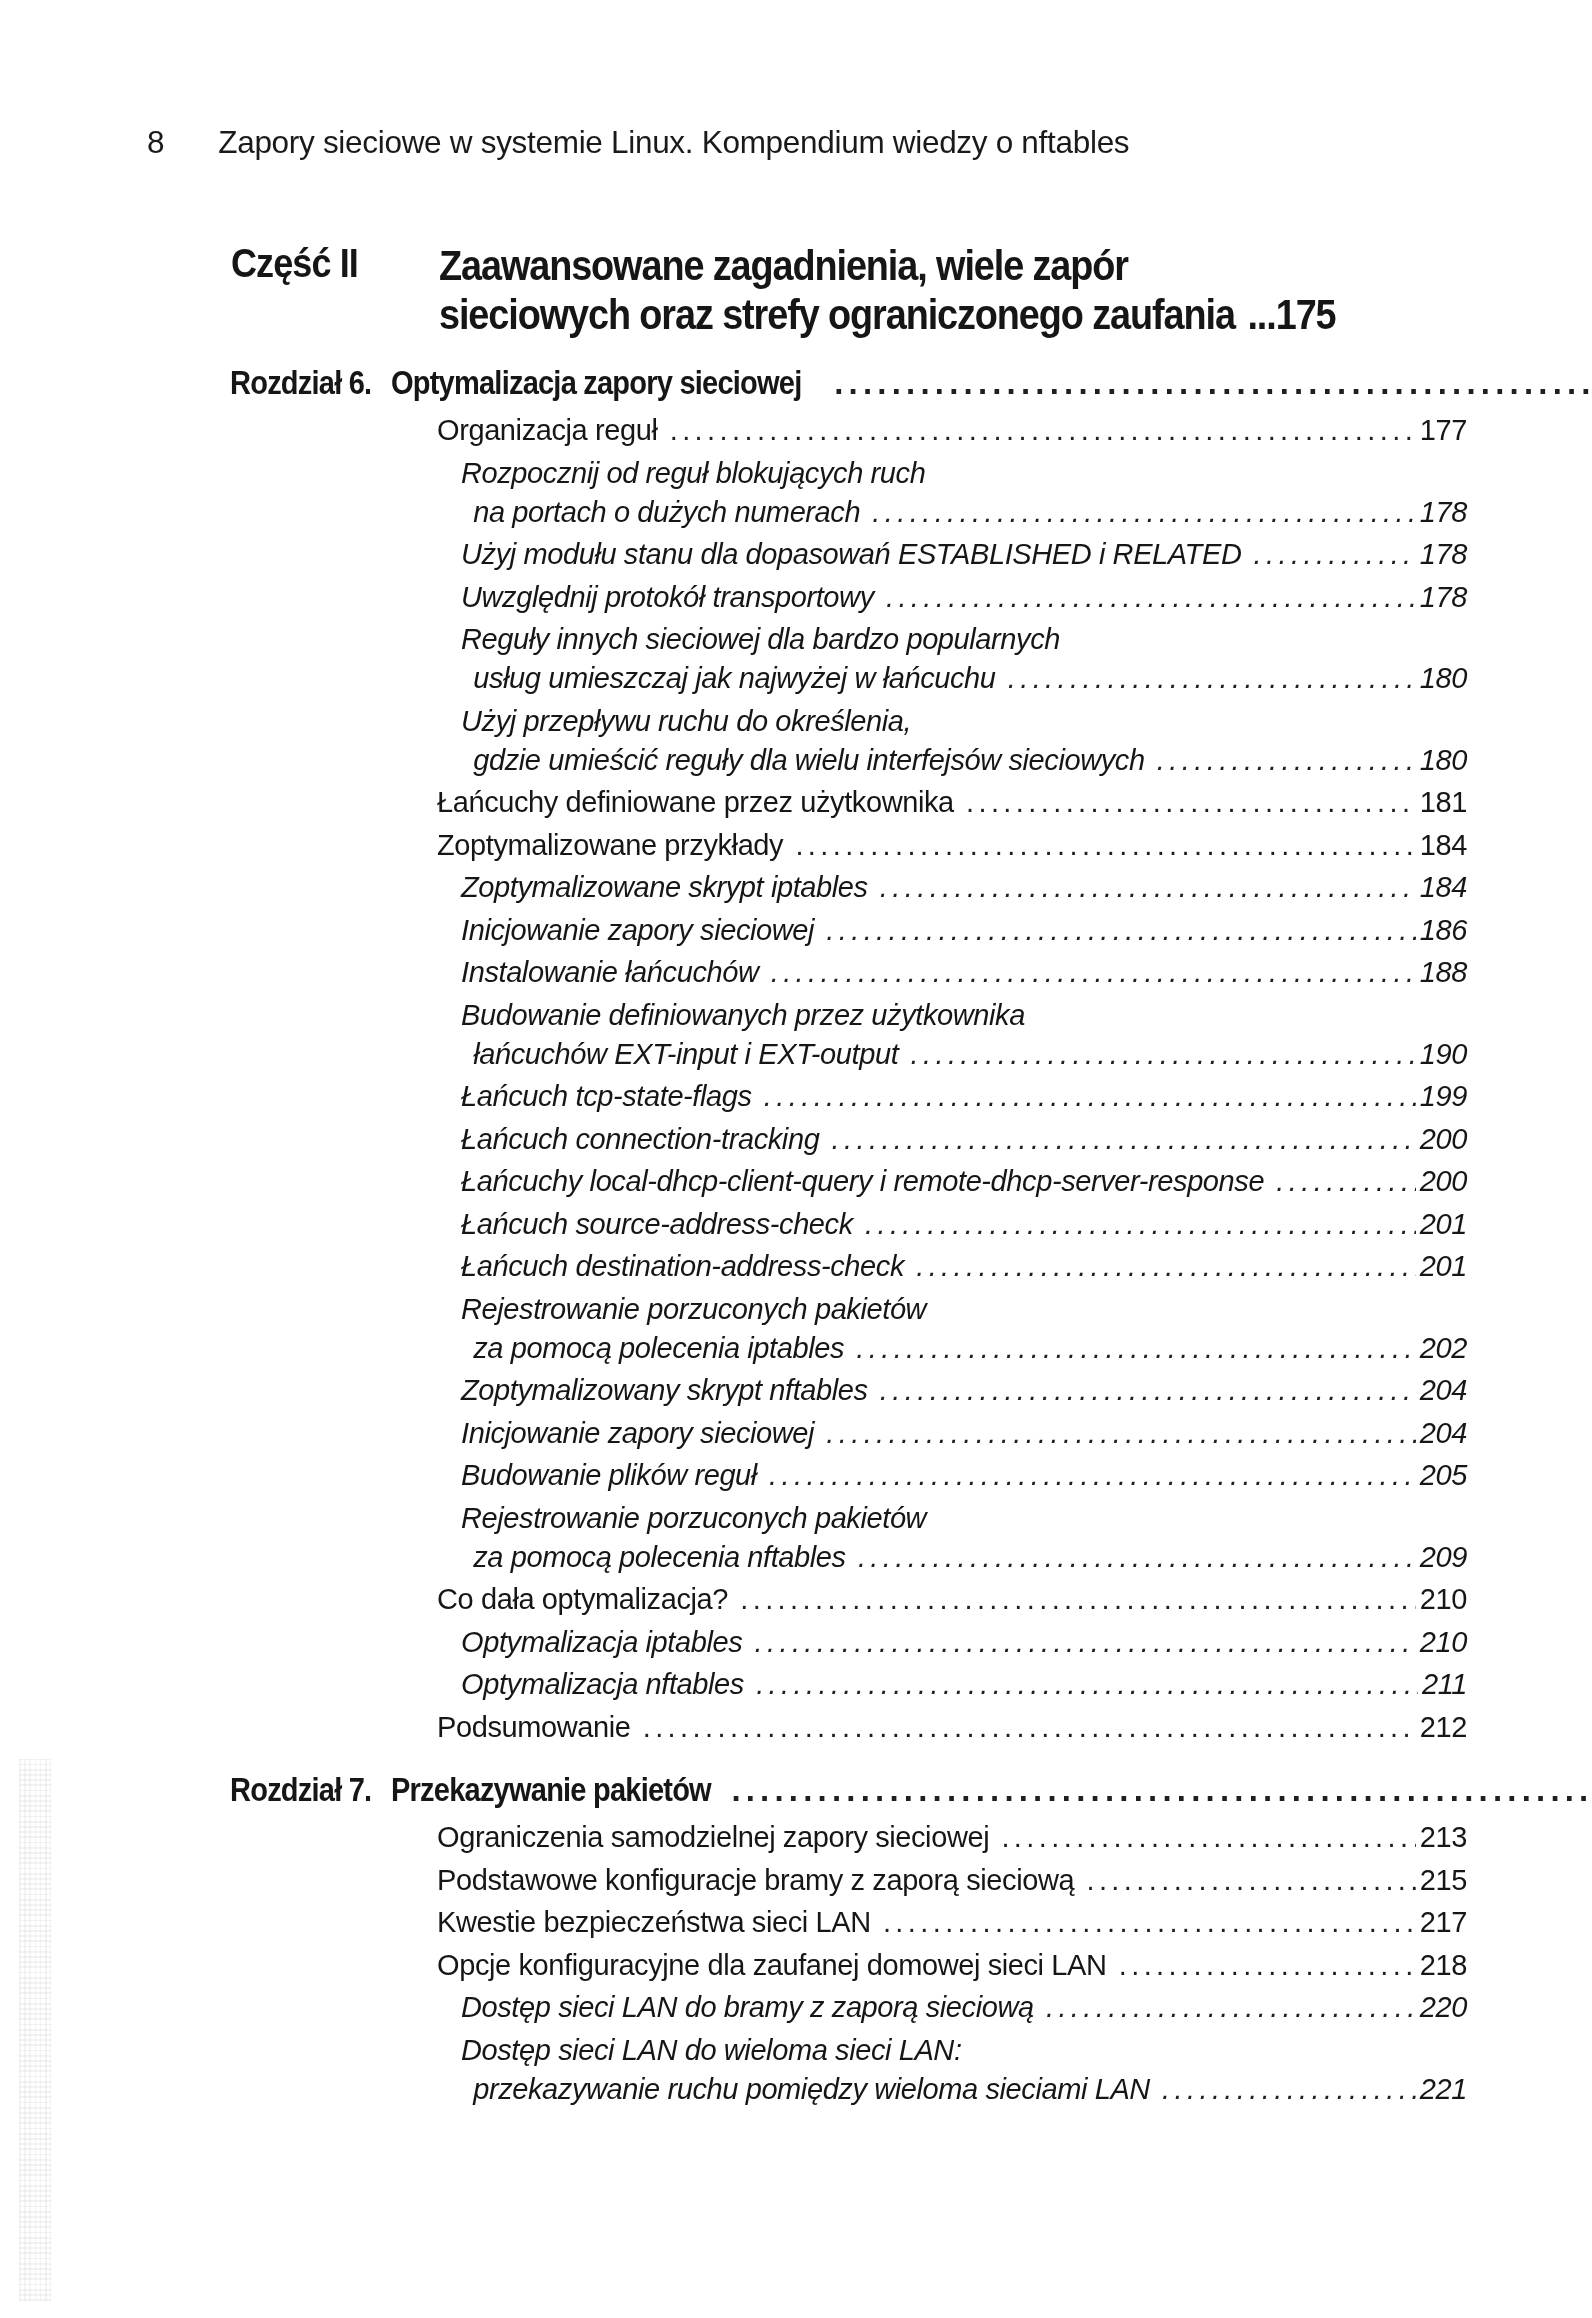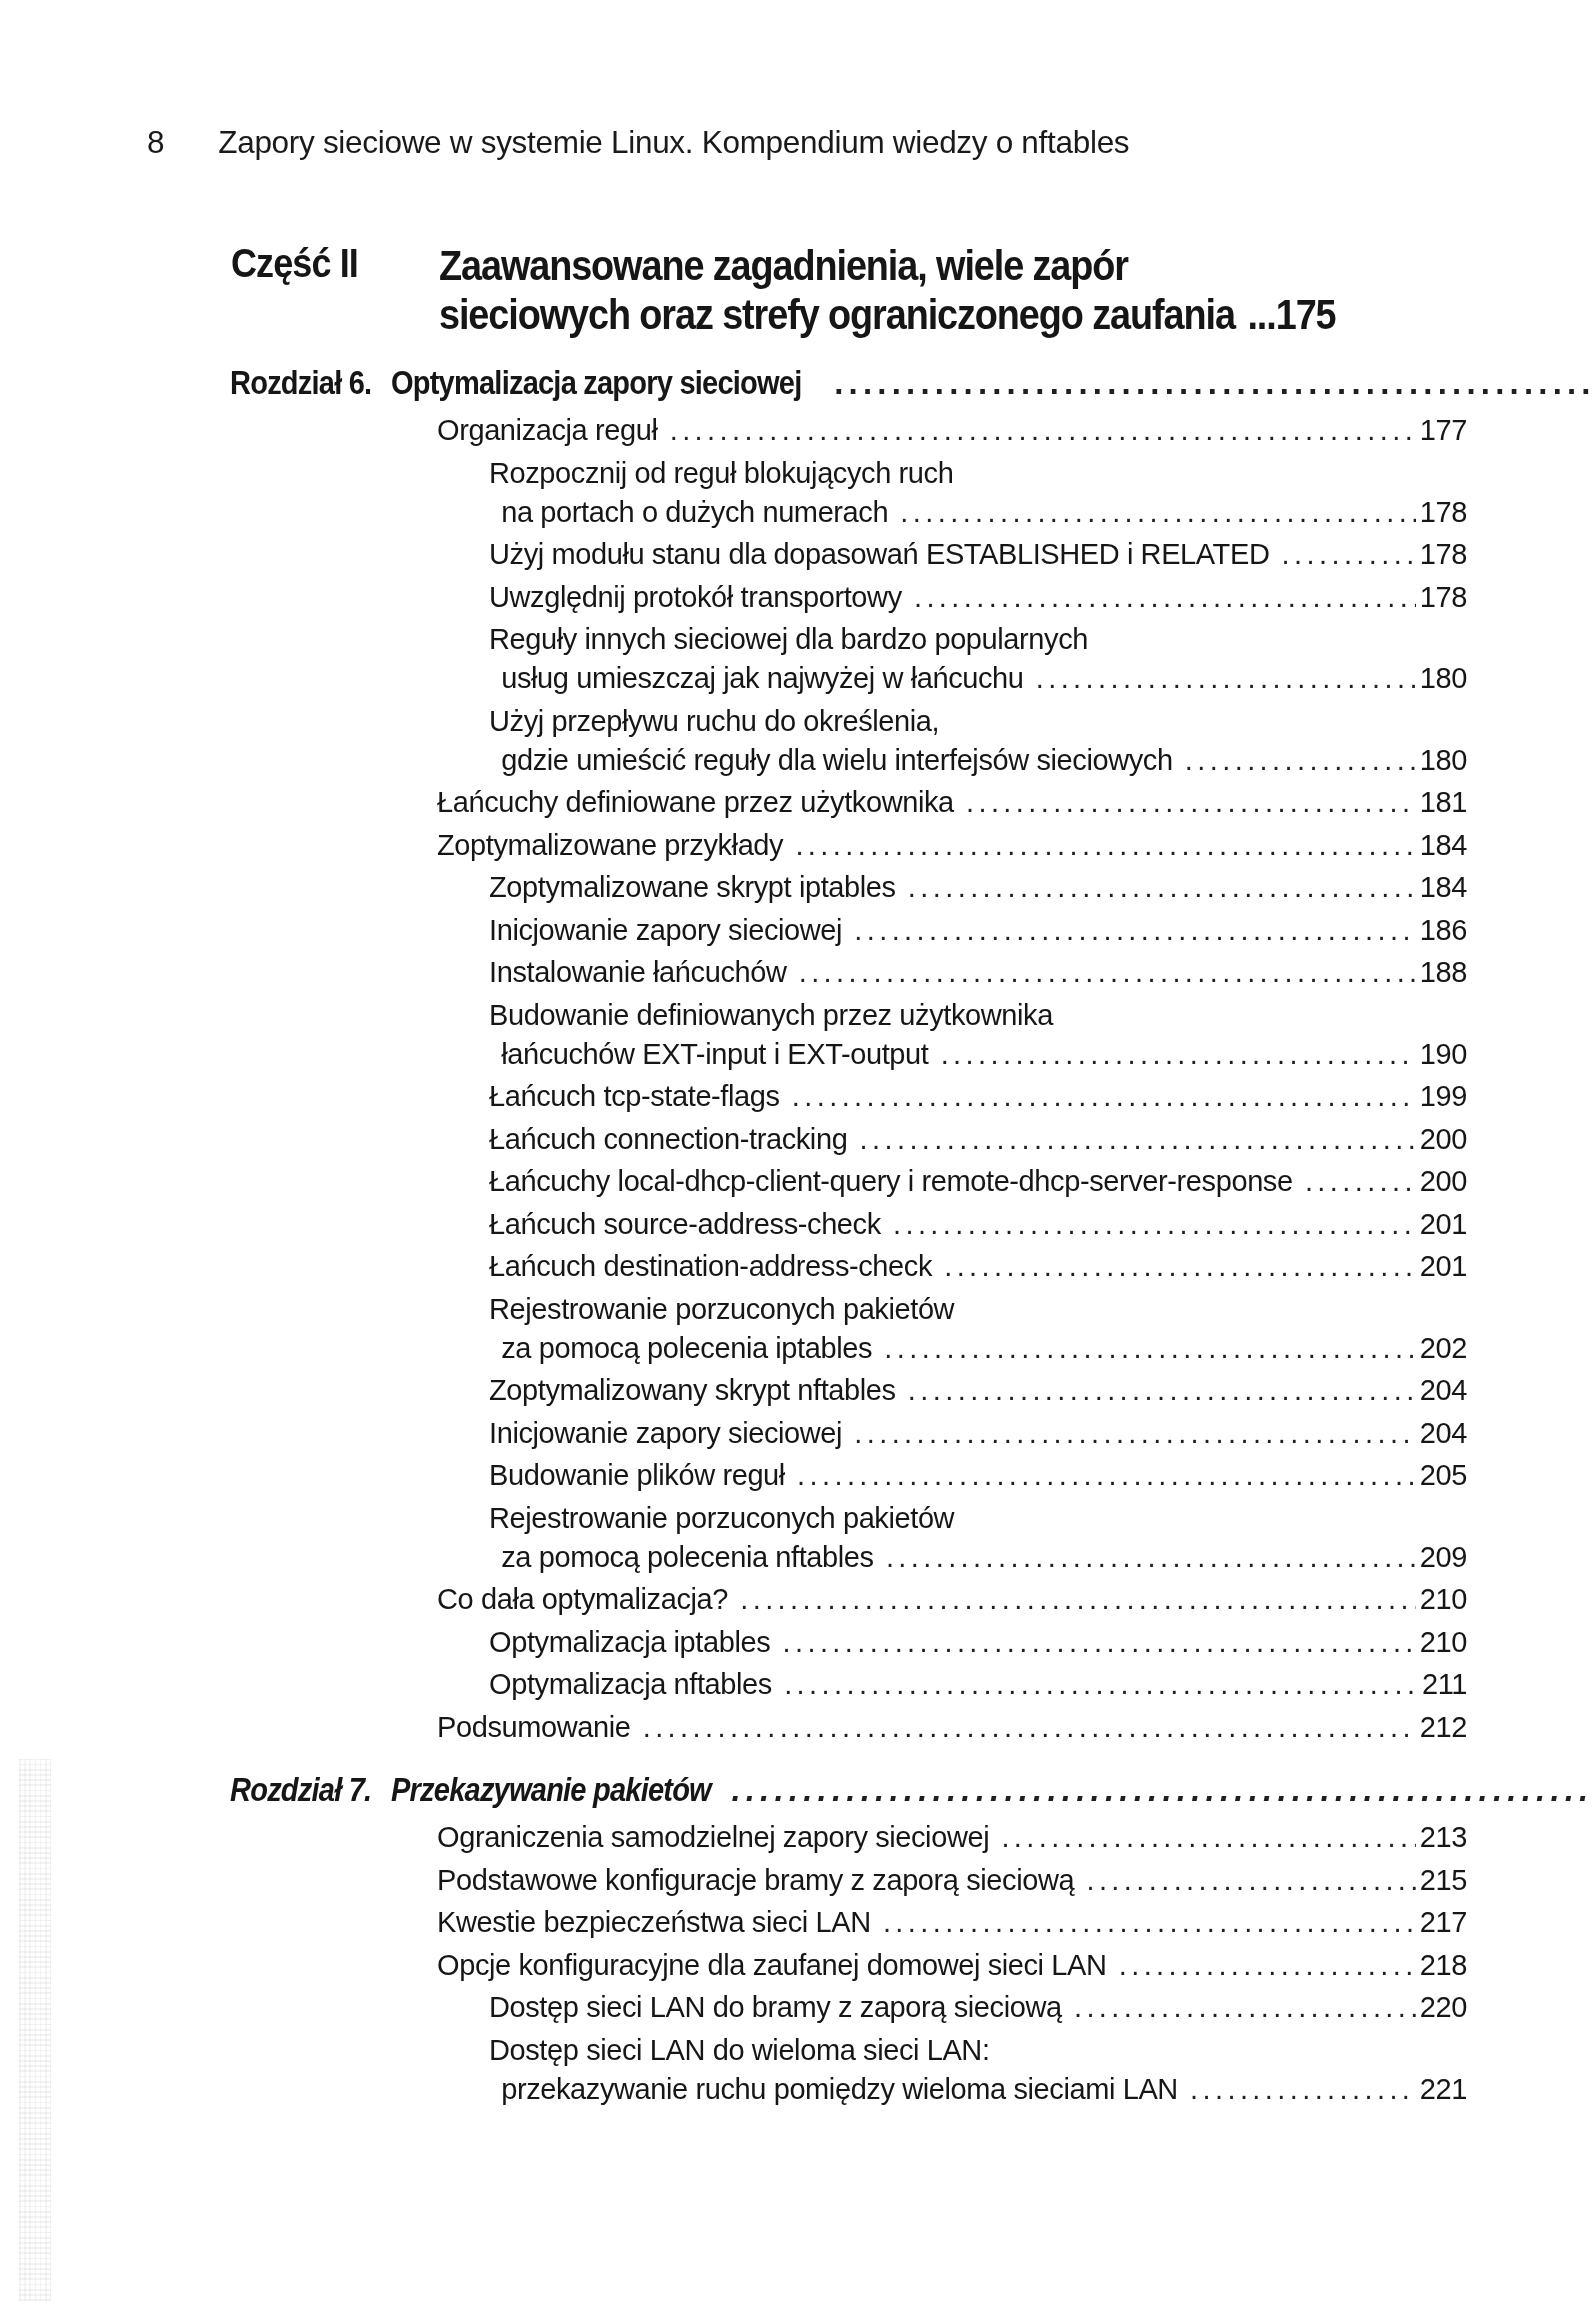--- a/index.html
+++ b/index.html
@@ -41,21 +41,21 @@
     flex: 1; overflow: hidden; white-space: nowrap; margin: 0 3.5px 0 12.2px;
     letter-spacing: 4.4px; color: #1f1f1f;
   }
   .leader::before { content: "........................................................................................................................................................................................................"; }
   .chapter .leader { letter-spacing: 5.2px; }
   .pg { white-space: nowrap; }
   .toc { position: absolute; left: 437px; width: 1030px; font-size: 29px; letter-spacing: -0.4px; }
   .entry { display: block; }
   .entry .row { display: flex; align-items: baseline; height: 39px; line-height: 39px; }
   .entry.l1 { margin-left: 0; }
-  .entry.l2 { margin-left: 52px; }
+  .entry.l2 { margin-left: 24px; font-style: italic; }
   .entry .cont { padding-left: 12.2px; }
   .entry .text { white-space: nowrap; }
   .entry + .entry { margin-top: 3.5px; }
 </style>
 </head>
 <body>
 
 <div class="scan-strip"></div>
 
 <div class="running-head">
@@ -279,21 +279,21 @@
     </div>
     <div class="entry l1">
       <div class="row">
         <span class="text">Podsumowanie</span>
         <span class="leader"></span>
         <span class="pg">212</span>
       </div>
     </div>
   </div>
 
-<div class="chapter" id="ch1" style="top: 1765px; font-style: italic;">
+<div class="chapter" id="ch1" style="top: 1765px;">
   <span class="chapter-label">Rozdział 7.</span>
   <span class="chapter-title-row">
     <span class="chapter-title">Przekazywanie pakietów</span>
     <span class="leader"></span>
 
   </span>
 </div>
 <div class="toc" id="toc1" style="top: 1818px;">
     <div class="entry l1">
       <div class="row">

